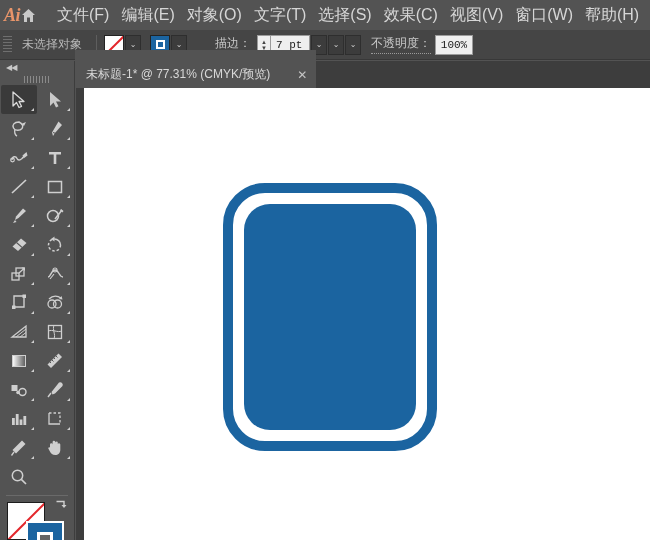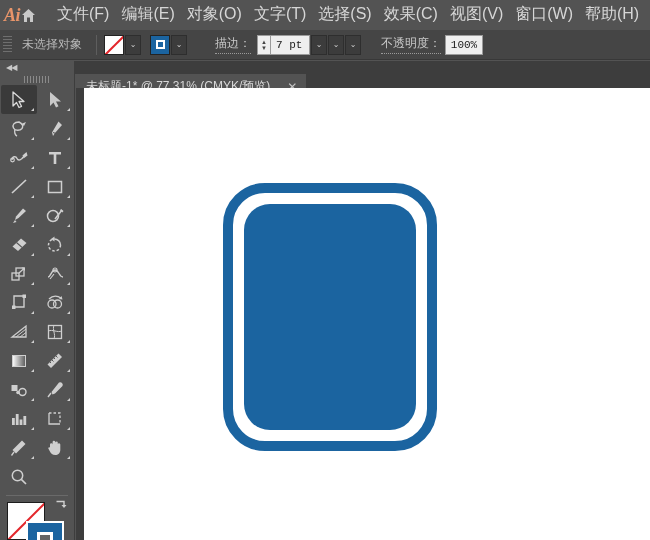--- a/index.html
+++ b/index.html
@@ -13,21 +13,21 @@
     position: relative;
     width: 650px; height: 540px;
     background: #535353;
   }
 
   
   .menubar {
     position: absolute; left: 0; top: 0;
     width: 650px; height: 30px;
     background: #535353;
-    display: flex; align-items: flex-start;
+    display: flex; align-items: center;
     box-sizing: border-box;
   }
   .ai-logo {
     width: 30px; height: 30px;
     display: flex; align-items: center; justify-content: center;
     color: #e8956a;
     font-family: "Liberation Serif", "DejaVu Serif", serif;
     font-size: 18px; font-weight: bold;
     font-style: italic;
     letter-spacing: -0.5px;
@@ -177,25 +177,25 @@
 
   
   .tabbar {
     position: absolute; left: 75px; top: 61px;
     width: 575px; height: 27px;
     background: #3d3d3d;
     display: flex; align-items: flex-end;
     box-sizing: border-box;
   }
   .doc-tab {
-    height: 14px;
+    height: 38px;
     background: #535353;
     display: flex; align-items: center;
     padding: 11px 8px 0 11px;
-    gap: 16px;
+    gap: 26px;
     box-sizing: border-box;
   }
   .doc-tab-title {
     color: #d8d8d8; font-size: 12px;
     white-space: nowrap;
   }
   .tab-close {
     color: #c5c5c5; font-size: 12px;
     line-height: 1;
     padding: 0 1px;
@@ -367,21 +367,21 @@
           <span>▼</span>
         </div>
       <div class="num-field" style="width:40px;">7 pt</div>
       <div class="dd-btn">⌄</div>
     </div>
 
     <div class="dd-btn">⌄</div>
 
     <div class="dd-btn">⌄</div>
 
-    <div class="cb-label-u" style="margin-left:20px;">不透明度：</div>
+    <div class="cb-label-u" style="margin-left:10px;">不透明度：</div>
     <div class="opacity-field" style="margin-left:4px;">100%</div>
   </div>
 
   <div class="tabbar">
     <div class="doc-tab">
       <span class="doc-tab-title">未标题-1* @ 77.31% (CMYK/预览)</span>
       <span class="tab-close">✕</span>
     </div>
   </div>
 

